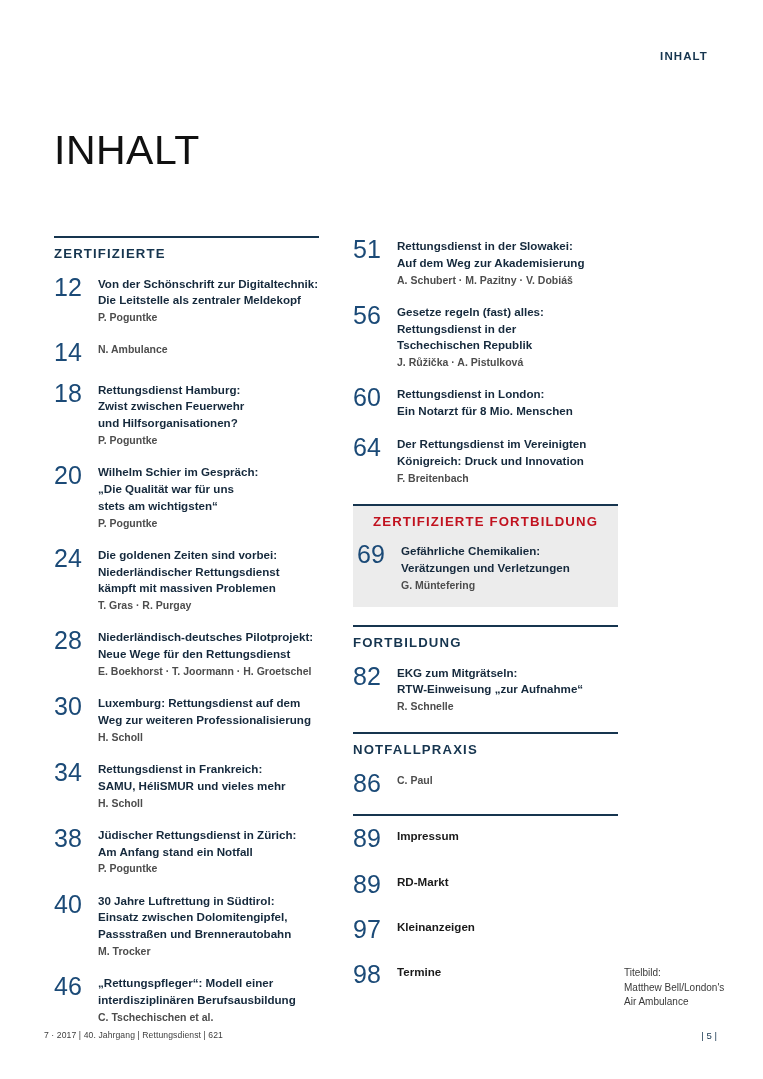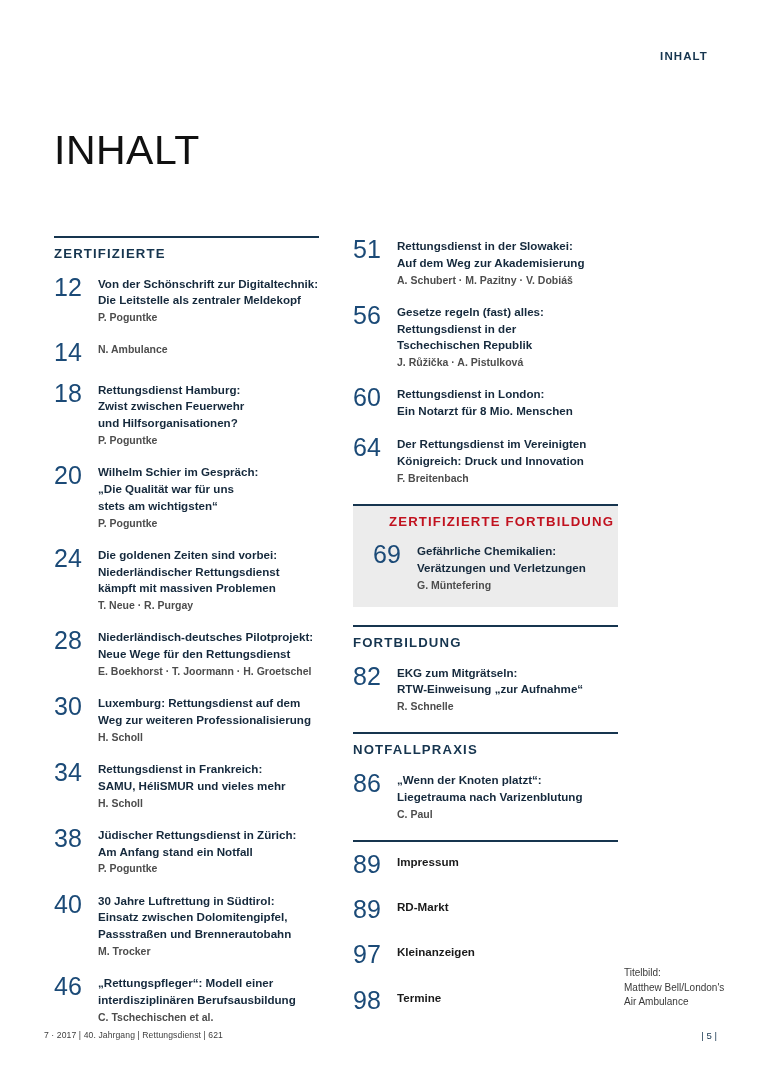--- a/index.html
+++ b/index.html
@@ -83,22 +83,22 @@
     line-height: 1.1;
   }
   .section-heading.accent-red { color: #c1121f; }
 
   
   .section.boxed {
     background: #ececec;
     padding: 0 0 14px 0;
   }
   .section.boxed .rule { margin-bottom: 9px; }
-  .section.boxed .section-heading { padding-left: 20px; margin-left: 16px; }
-  .section.boxed .entry { padding-left: 20px; }
+  .section.boxed .section-heading { padding-left: 20px; }
+  .section.boxed .entry { padding-left: 4px; }
 
   
   .entry {
     display: flex;
     align-items: flex-start;
     margin-bottom: 14px;
   }
   .entry:last-child { margin-bottom: 0; }
 
   .entry-page {
@@ -202,21 +202,21 @@
             <div class="entry-page">20</div>
             <div class="entry-body">
               <div class="entry-title">Wilhelm Schier im Gespräch:<br>„Die Qualität war für uns<br>stets am wichtigsten“</div>
               <div class="entry-authors">P. Poguntke</div>
             </div>
           </div>
           <div class="entry">
             <div class="entry-page">24</div>
             <div class="entry-body">
               <div class="entry-title">Die goldenen Zeiten sind vorbei:<br>Niederländischer Rettungsdienst<br>kämpft mit massiven Problemen</div>
-              <div class="entry-authors">T. Neue · R. Purgay</div>
+              <div class="entry-authors">T. Gras · R. Purgay</div>
             </div>
           </div>
           <div class="entry">
             <div class="entry-page">28</div>
             <div class="entry-body">
               <div class="entry-title">Niederländisch-deutsches Pilotprojekt:<br>Neue Wege für den Rettungsdienst</div>
               <div class="entry-authors">E. Boekhorst · T. Joormann · H. Groetschel</div>
             </div>
           </div>
           <div class="entry">
@@ -307,21 +307,20 @@
               <div class="entry-authors">R. Schnelle</div>
             </div>
           </div>
         </div>
         <div class="section">
           <div class="rule"></div>
           <div class="section-heading">NOTFALLPRAXIS</div>
           <div class="entry">
             <div class="entry-page">86</div>
             <div class="entry-body">
-              <div class="entry-title">„Wenn der Knoten platzt“:<br>Liegetrauma nach Varizenblutung</div>
               <div class="entry-authors">C. Paul</div>
             </div>
           </div>
         </div>
         <div class="section">
           <div class="rule"></div>
           <div class="entry simple">
             <div class="entry-page">89</div>
             <div class="entry-body">
               <div class="entry-title">Impressum</div>

